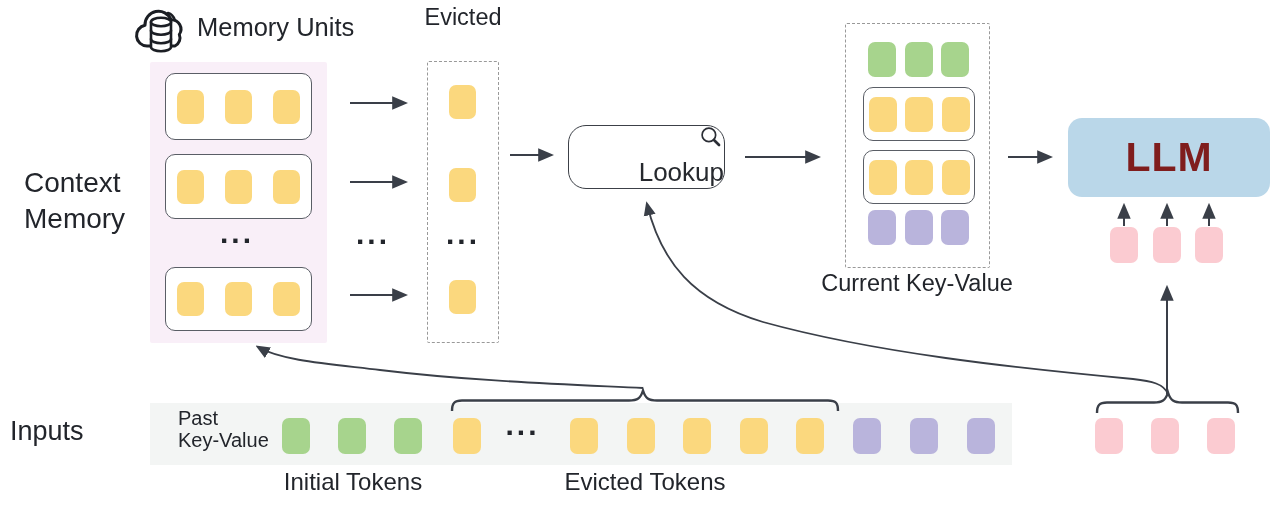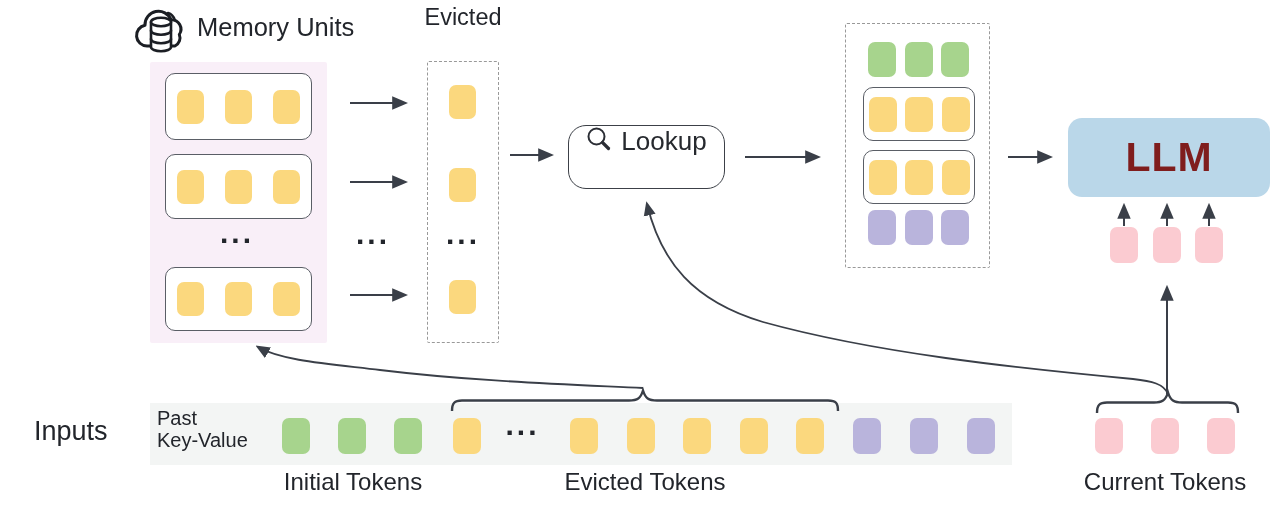--- a/index.html
+++ b/index.html
@@ -23,21 +23,21 @@
   .cache-box{left:845px;top:23px;width:143px;height:243px;}
   .unit-row{position:absolute;background:#ffffff;border:1.3px solid var(--row-border);border-radius:10px;
             display:flex;align-items:center;justify-content:center;gap:21px;}
   .cache-row-box{position:absolute;background:#ffffff;border:1.3px solid var(--row-border);border-radius:10px;
             display:flex;align-items:center;justify-content:center;gap:9px;}
   .llm-box{left:1068px;top:118px;width:202px;height:79px;background:var(--llm-fill);border-radius:14px;
            display:flex;align-items:center;justify-content:center;}
   .llm-text{font-size:41px;font-weight:700;letter-spacing:1px;color:#7f1d1d;}
   .lookup-btn{left:568px;top:125px;width:155px;height:62px;background:#ffffff;
               border:1.8px solid #3c4047;border-radius:18px;
-              display:flex;align-items:flex-start;justify-content:center;gap:9px;}
+              display:flex;align-items:flex-end;justify-content:center;gap:9px;flex-direction:column;}
   .lookup-text{font-size:26px;color:#26292e;}
 
   
   .tokgroup{position:absolute;display:flex;align-items:center;}
   .token{display:inline-block;width:28px;height:36px;border-radius:7px;flex:0 0 auto;}
   .tokgroup.sm .token{width:27px;height:34px;}
   .tokgroup.cache .token{width:28px;height:35px;}
   .tok-yellow{background:var(--yellow-token);}
   .tok-green{background:var(--green-token);}
   .tok-purple{background:var(--purple-token);}
@@ -91,20 +91,24 @@
       <path stroke-width="2.6" d="M20 29.5 a10 4.2 0 0 0 20 0"></path>
       <path stroke-width="2.6" d="M20 38 a10 4.2 0 0 0 20 0"></path>
     </g>
   </svg>
   <div class="lbl" style="left:197px;top:13px;font-size:25.5px;">Memory Units</div>
 
   <div class="lbl center" style="left:368px;top:3px;width:190px;font-size:23.5px;line-height:28px;">
     <div>Evicted</div>
   </div>
 
+  <div class="lbl" style="left:24px;top:165px;font-size:28px;line-height:36px;">
+    <div>Context</div>
+    <div>Memory</div>
+  </div>
 
   <div class="unit-row sm tokgroup" style="left:165px;top:73px;width:145px;height:65px;">
       <span class="token tok-yellow"></span>
       <span class="token tok-yellow"></span>
       <span class="token tok-yellow"></span>
     </div>
   <div class="unit-row sm tokgroup" style="left:165px;top:154px;width:145px;height:63px;">
       <span class="token tok-yellow"></span>
       <span class="token tok-yellow"></span>
       <span class="token tok-yellow"></span>
@@ -155,33 +159,34 @@
         <span class="token tok-yellow"></span>
         <span class="token tok-yellow"></span>
       </div>
   </div>
   <div class="tokgroup cache" style="left:868px;top:210px;gap:8.5px;">
       <span class="token tok-purple"></span>
       <span class="token tok-purple"></span>
       <span class="token tok-purple"></span>
     </div>
   <div class="lbl center" style="left:817px;top:272px;width:200px;font-size:23.5px;line-height:23px;">
+    <div>Current Key-Value</div>
   </div>
 
   <div class="abs llm-box">
     <span class="llm-text">LLM</span>
   </div>
   <div class="tokgroup" style="left:1110px;top:227px;gap:14.5px;">
       <span class="token tok-pink"></span>
       <span class="token tok-pink"></span>
       <span class="token tok-pink"></span>
     </div>
 
-  <div class="lbl" style="left:34px;top:416px;font-size:27px;">Inputs</div>
-  <div class="lbl" style="left:157px;top:407px;font-size:20px;line-height:22px;">
+  <div class="lbl" style="left:10px;top:416px;font-size:27px;">Inputs</div>
+  <div class="lbl" style="left:178px;top:407px;font-size:20px;line-height:22px;">
     <div>Past</div>
     <div>Key-Value</div>
   </div>
 
   <div class="tokgroup" style="left:282px;top:418px;gap:28px;">
       <span class="token tok-green"></span>
       <span class="token tok-green"></span>
       <span class="token tok-green"></span>
     </div>
   <div class="tokgroup" style="left:453px;top:418px;">
@@ -201,15 +206,14 @@
       <span class="token tok-purple"></span>
     </div>
   <div class="tokgroup" style="left:1095px;top:418px;gap:28px;">
       <span class="token tok-pink"></span>
       <span class="token tok-pink"></span>
       <span class="token tok-pink"></span>
     </div>
 
   <div class="lbl center" style="left:545px;top:468px;width:200px;font-size:24px;">Evicted Tokens</div>
   <div class="lbl center" style="left:253px;top:468px;width:200px;font-size:24px;">Initial Tokens</div>
-  <div class="lbl center" style="left:1065px;top:468px;width:200px;font-size:24px;">Current Tokens</div>
 
 </div>
 
 </body></html>

